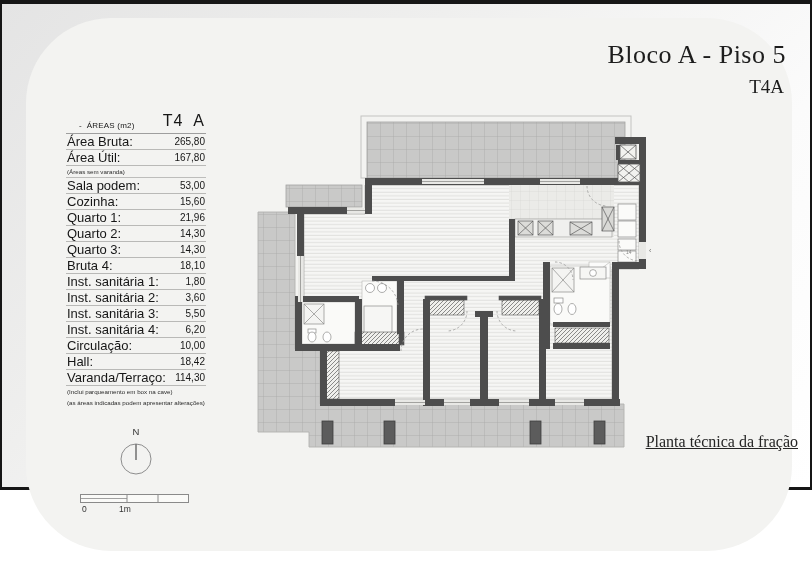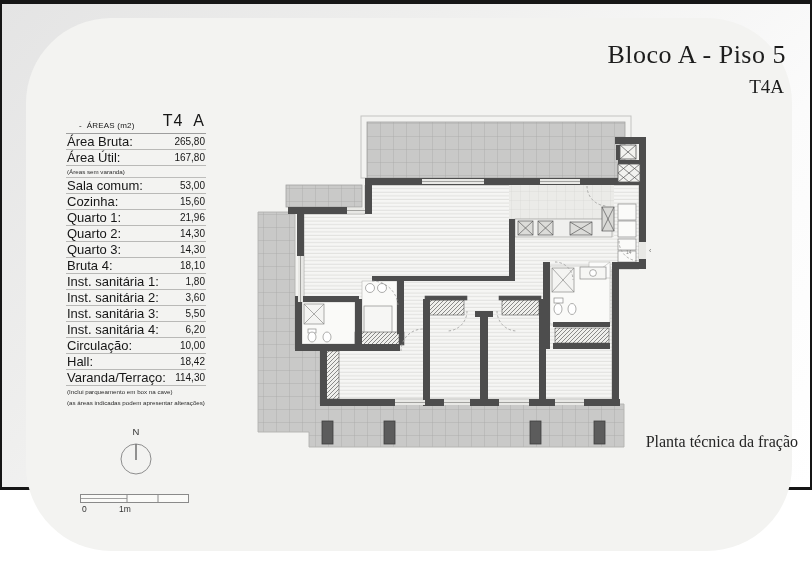--- a/index.html
+++ b/index.html
@@ -9,21 +9,21 @@
     border-left:2px solid #161616;border-right:2px solid #161616;
     background:linear-gradient(135deg,#e4e4e4 0%,#efefee 35%,#fbfbfb 70%,#ffffff 100%);}
   .sheet{position:absolute;left:24px;top:14px;width:766px;height:533px;
     background:#f3f3f1;border-radius:85px;}
   
   .title1{position:absolute;top:36px;right:24px;font-family:"Liberation Serif",serif;
     font-size:26px;color:#1d1d1d;letter-spacing:.5px;}
   .title2{position:absolute;top:72px;right:26px;font-family:"Liberation Serif",serif;
     font-size:19px;color:#1d1d1d;}
   .caption{position:absolute;top:429px;right:12px;font-family:"Liberation Serif",serif;
-    font-size:16px;color:#252525;}
+    font-size:16px;color:#252525;text-decoration:underline;}
   
   .areas{position:absolute;left:64px;top:106px;width:140px;color:#161616;}
   .areas-header{display:flex;align-items:flex-end;justify-content:space-between;
     border-bottom:1px solid #9e9e9e;padding:2px 1px 3px 1px;gap:16px;}
   .areas-header .pfx{font-size:8px;margin-left:12px;}
   .areas-header .ttl{font-size:8px;letter-spacing:.2px;}
   .areas-header .col{font-size:16px;white-space:pre;letter-spacing:1px;}
   .arow{display:flex;justify-content:space-between;align-items:center;
     border-bottom:1px solid #b9b9b7;height:15px;padding:0 1px;}
   .arow .lbl{font-size:13px;}
@@ -68,21 +68,21 @@
       <span class="lbl">Área Útil:</span>
       <span class="val">167,80</span>
     </div>
 
     <div class="arow note">
       <span class="lbl">(Áreas sem varanda)</span>
       <span class="val"></span>
     </div>
 
     <div class="arow">
-      <span class="lbl">Sala comum:</span>
+      <span class="lbl">Sala podem:</span>
       <span class="val">53,00</span>
     </div>
 
     <div class="arow">
       <span class="lbl">Cozinha:</span>
       <span class="val">15,60</span>
     </div>
 
     <div class="arow">
       <span class="lbl">Quarto 1:</span>

